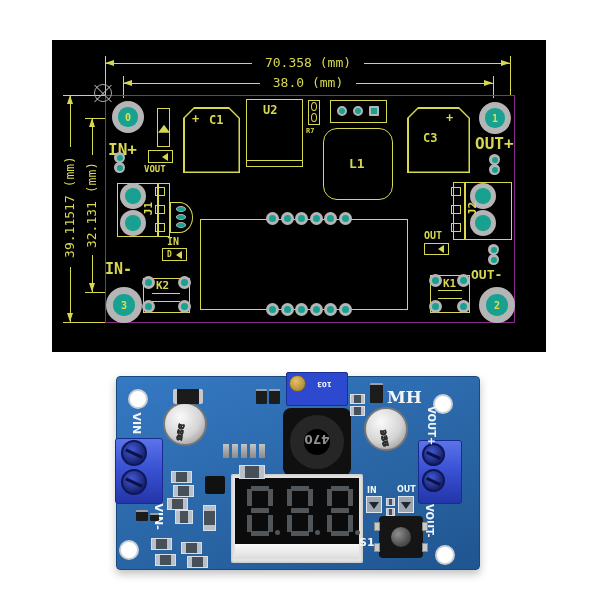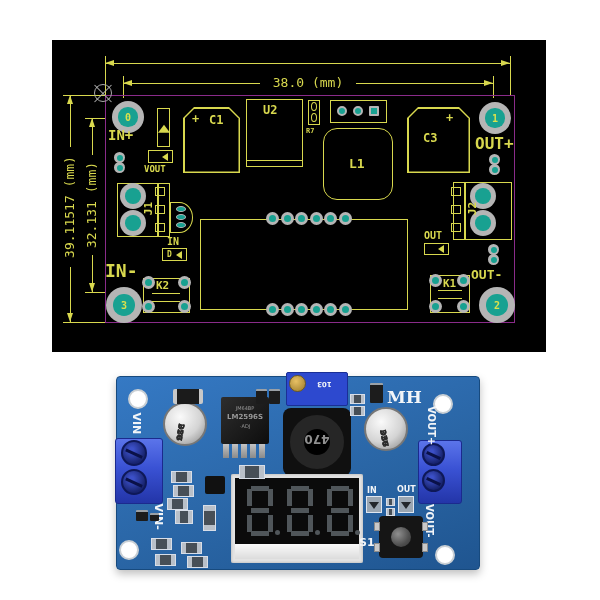--- a/index.html
+++ b/index.html
@@ -86,20 +86,21 @@
   .pin{width:6px;height:9px;background:#c9c9c9;border:1px solid #8b8b8b;}
 </style>
 </head>
 <body>
 
 <div class="page">
 
   <div id="pcb">
 
     <div class="dim-h" style="left:53px;top:23px;width:405px;"></div>
+    <div class="dim-lab" style="left:200px;top:16px;width:112px;">70.358 (mm)</div>
     <div class="dim-h" style="left:71px;top:43px;width:370px;"></div>
     <div class="dim-lab" style="left:208px;top:36px;width:96px;">38.0 (mm)</div>
     <div class="dim-v" style="left:18px;top:55px;height:227px;"></div>
     <div class="dim-lab rot-ccw" style="left:-42px;top:160px;width:120px;">39.11517 (mm)</div>
     <div class="dim-v" style="left:40px;top:78px;height:174px;"></div>
     <div class="dim-lab rot-ccw" style="left:-10px;top:158px;width:100px;">32.131 (mm)</div>
     <div class="tick-v" style="left:53px;top:16px;height:39px;"></div>
     <div class="tick-v" style="left:458px;top:16px;height:39px;"></div>
     <div class="tick-v" style="left:71px;top:36px;height:22px;"></div>
     <div class="tick-v" style="left:441px;top:36px;height:22px;"></div>
@@ -117,21 +118,21 @@
     <div class="bigpad" style="left:427px;top:62px;width:32px;height:32px;">
         <span class="in">1</span>
       </div>
     <div class="bigpad" style="left:427px;top:247px;width:36px;height:36px;">
         <span class="in">2</span>
       </div>
     <div class="bigpad" style="left:54px;top:247px;width:36px;height:36px;">
         <span class="in">3</span>
       </div>
 
-    <div class="lab" style="left:56px;top:88px;font-size:14px;">IN+</div>
+    <div class="lab" style="left:56px;top:102px;font-size:16px;">IN+</div>
     <div class="spad" style="left:62px;top:112px;"></div>
     <div class="spad" style="left:62px;top:122px;"></div>
     <div class="outline diode-v" style="left:105px;top:68px;width:13px;height:39px;"></div>
     <div class="arrow-box" style="left:96px;top:110px;width:25px;height:13px;"></div>
     <div class="lab" style="left:92px;top:125px;font-size:9px;">VOUT</div>
 
     <div class="chamf" style="left:131px;top:67px;width:57px;height:66px;">
         <div class="in"></div>
       </div>
     <div class="lab" style="left:140px;top:73px;font-size:12px;">+</div>
@@ -171,21 +172,21 @@
         <span class="in"></span>
       </div>
     <div class="lab rot-ccw" style="left:90px;top:163px;font-size:11px;">J1</div>
     <div class="outline" style="left:118px;top:162px;width:23px;height:31px;border-radius:0 14px 14px 0/0 16px 16px 0;"></div>
     <div class="ovpad" style="left:124px;top:166px;"></div>
     <div class="ovpad" style="left:124px;top:174px;"></div>
     <div class="ovpad" style="left:124px;top:182px;"></div>
     <div class="lab" style="left:115px;top:197px;font-size:10px;">IN</div>
     <div class="arrow-box" style="left:110px;top:208px;width:25px;height:13px;"></div>
     <div class="lab" style="left:115px;top:211px;font-size:8px;">D</div>
-    <div class="lab" style="left:53px;top:222px;font-size:18px;">IN-</div>
+    <div class="lab" style="left:53px;top:222px;font-size:15px;">IN-</div>
 
     <div class="outline" style="left:91px;top:238px;width:47px;height:35px;border-width:1px;"></div>
     <div class="spad13" style="left:90px;top:236px;"></div>
     <div class="spad13" style="left:126px;top:236px;"></div>
     <div class="spad13" style="left:90px;top:260px;"></div>
     <div class="spad13" style="left:126px;top:260px;"></div>
     <div class="lab" style="left:104px;top:240px;font-size:11px;">K2</div>
     <div class="hline" style="left:100px;top:253px;width:28px;"></div>
     <div class="hline" style="left:100px;top:261px;width:28px;"></div>
 
@@ -260,25 +261,20 @@
     </div>
     <div class="cap" style="left:247px;top:30px;width:44px;height:44px;">
       <div class="txt" style="transform:rotate(80deg);">
         <div>D8S</div>
         <div>220</div>
         <div>35V</div>
       </div>
     </div>
 
     <div style="left:56px;top:12px;width:30px;height:15px;border-radius:2px;background:linear-gradient(90deg,#c8c8c8 12%,#1b1b1b 12%,#1b1b1b 88%,#c8c8c8 88%);"></div>
-    <div style="left:104px;top:20px;width:48px;height:47px;background:linear-gradient(135deg,#2e2e2e,#0d0d0d);border-radius:2px;color:#999;text-align:center;font-family:'DejaVu Sans',sans-serif;">
-      <div style="position:relative;top:8px;font-size:5px;">JM64BP</div>
-      <div style="position:relative;top:10px;font-size:7px;font-weight:bold;">LM2596S</div>
-      <div style="position:relative;top:12px;font-size:5px;">-ADJ</div>
-    </div>
     <div class="leg" style="left:106px;top:67px;"></div>
     <div class="leg" style="left:115px;top:67px;"></div>
     <div class="leg" style="left:124px;top:67px;"></div>
     <div class="leg" style="left:133px;top:67px;"></div>
     <div class="leg" style="left:142px;top:67px;"></div>
 
     <div style="left:169px;top:-5px;width:62px;height:34px;background:#2d49cf;border:1px solid #1a2f96;border-radius:2px;"></div>
     <div style="left:172px;top:-2px;width:17px;height:17px;border-radius:50%;background:radial-gradient(circle at 40% 35%,#e8c064,#9a7a2a);border:1px solid #6d5a1e;"></div>
     <div class="silk" style="left:200px;top:3px;font-size:7px;transform:rotate(180deg);">103</div>
 

